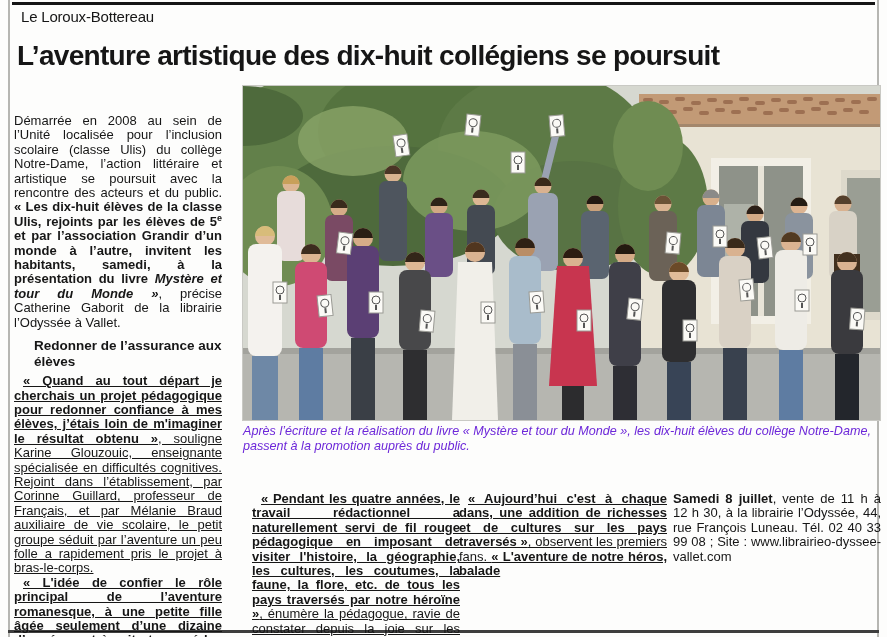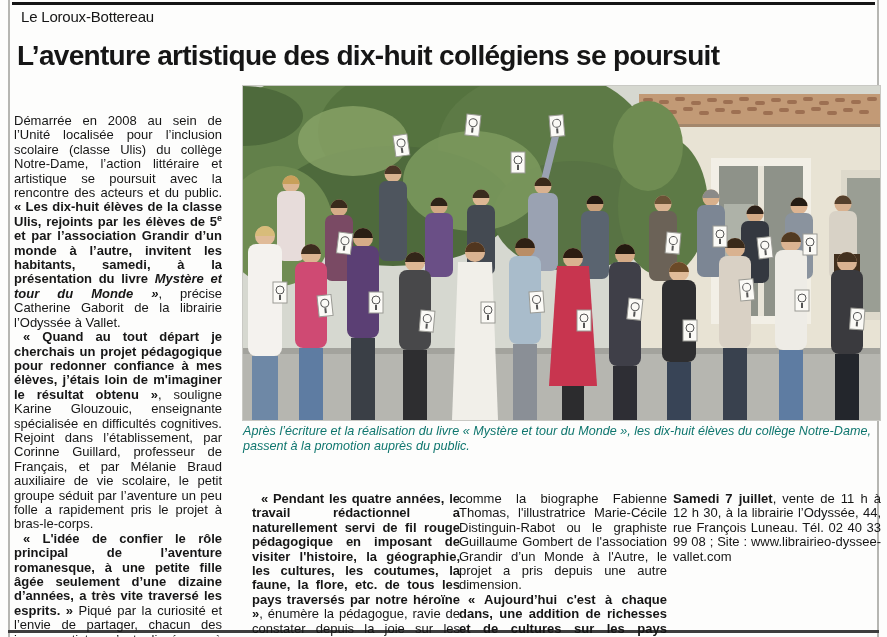--- a/index.html
+++ b/index.html
@@ -12,39 +12,39 @@
   #edge-left{left:8px;}
   #edge-right{left:877px;}
   #top-rule{position:absolute;left:12px;top:2px;width:863px;height:3px;background:#151515;}
   #bottom-rule{position:absolute;left:8px;top:630px;width:871px;height:3px;background:#3e3e3e;}
 
   #kicker{position:absolute;left:21px;top:8px;font-size:15px;font-weight:normal;letter-spacing:-0.2px;}
   #headline{position:absolute;left:17px;top:40px;font-size:28px;font-weight:bold;letter-spacing:-0.7px;white-space:nowrap;}
 
   .body-text{font-size:13px;line-height:14.4px;text-align:justify;margin-top:30px;}
   .body-text p{margin:0;}
-  .body-text p.ind{text-indent:9px;}
+  .body-text p.ind{text-indent:9px;text-decoration:underline;}
   b{font-weight:bold;}
   sup{font-size:9px;line-height:0;}
 
   #left-col{position:absolute;left:14px;top:84px;width:208px;height:546px;overflow:hidden;}
   #left-col .subhead{
     font-weight:bold;font-size:13.5px;line-height:15.5px;
     margin:8px 0 5px;padding-left:20px;text-align:left;text-indent:0;
   }
 
   #photo-frame{
     position:absolute;left:243px;top:86px;width:637px;height:334px;
     background:#cfd2c8;outline:1px solid #c9c9c4;
   }
   #photo-frame svg{display:block;}
 
   #caption{
     position:absolute;left:243px;top:424px;width:637px;
-    font-style:italic;font-size:12.6px;line-height:15px;color:#0f766e;text-align:left;
+    font-style:italic;font-size:12.6px;line-height:15px;color:#6d28d9;text-align:left;
   }
 
   .bcol{position:absolute;top:462px;width:208px;height:169px;overflow:hidden;}
   #col-a{left:252px;}
   #col-b{left:459px;}
   #col-c{left:673px;}
   .agenda{margin-top:14px;}
 </style>
 </head>
 <body>
@@ -52,20 +52,21 @@
 <div class="edge" id="edge-left"></div>
 <div class="edge" id="edge-right"></div>
 <div id="top-rule"></div>
 <div id="bottom-rule"></div>
 
 <div id="kicker">Le Loroux-Bottereau</div>
 <div id="headline">L’aventure artistique des dix-huit collégiens se poursuit</div>
 
 <div id="left-col" class="body-text">
   <p><span>Démarrée en 2008 au sein de l’Unité localisée pour l’inclusion scolaire (classe Ulis) du collège Notre-Dame, l’action littéraire et artistique se poursuit avec la rencontre des acteurs et du public. </span><b><span>« Les dix-huit élèves de la classe Ulis, rejoints par les élèves de 5</span><sup>e</sup><span> et par l’association Grandir d’un monde à l’autre, invitent les habitants, samedi, à la présentation du livre </span><i>Mystère et tour du Monde »</i></b><span>, précise Catherine Gaborit de la librairie l’Odyssée à Vallet.</span></p>
+  <p class="subhead">Redonner de l’assurance aux élèves</p>
   <p class="ind"><b>« Quand au tout départ je cherchais un projet pédagogique pour redonner confiance à mes élèves, j’étais loin de m'imaginer le résultat obtenu »</b><span>, souligne Karine Glouzouic, enseignante spécialisée en difficultés cognitives. Rejoint dans l’établissement, par Corinne Guillard, professeur de Français, et par Mélanie Braud auxiliaire de vie scolaire, le petit groupe séduit par l’aventure un peu folle a rapidement pris le projet à bras-le-corps.</span></p>
   <p class="ind"><b>« L'idée de confier le rôle principal de l’aventure romanesque, à une petite fille âgée seulement d’une dizaine d’années, a très vite traversé les esprits. » </b><span>Piqué par la curiosité et l’envie de partager, chacun des jeunes artistes s’est glissé peu à peu dans la peau d’un globe-trotter.</span></p>
 </div>
 
 <div id="photo-frame">
   <svg width="637" height="334" viewBox="0 0 637 334" xmlns="http://www.w3.org/2000/svg">
 
     <rect x="0" y="0" width="637" height="334" fill="#d6d8d0"></rect>
 
     <g>
@@ -387,19 +388,18 @@
   </svg>
 </div>
 
 <div id="caption">Après l’écriture et la réalisation du livre « Mystère et tour du Monde », les dix-huit élèves du collège Notre-Dame, passent à la promotion auprès du public.</div>
 
 <div id="col-a" class="bcol body-text">
   <p class="ind"><b>« Pendant les quatre années, le travail rédactionnel a naturellement servi de fil rouge pédagogique en imposant de visiter l'histoire, la géographie, les cultures, les coutumes, la faune, la flore, etc. de tous les pays traversés par notre héroïne »</b><span>, énumère la pédagogue, ravie de constater depuis la joie sur les visages et les notes sur les copies. Épaulé par des professionnels,</span></p>
 </div>
 
 <div id="col-b" class="bcol body-text">
-  <p>comme la biographe Fabienne Thomas, l'illustratrice Marie-Cécile Distinguin-Rabot ou le graphiste Guillaume Gombert de l'association Grandir d’un Monde à l'Autre, le projet a pris depuis une autre dimension.</p>
   <p class="ind"><b>« Aujourd’hui c'est à chaque dans, une addition de richesses et de cultures sur les pays traversés »</b><span>, observent les premiers fans. </span><b>« L'aventure de notre héros, balade</b></p>
 </div>
 
 <div id="col-c" class="bcol body-text">
-  <p class="agenda"><b>Samedi 7 juillet</b><span>, vente de 11 h à 12 h 30, à la librairie l’Odyssée, 44, rue François Luneau. Tél. 02 40 33 99 08 ; Site : www.librairieo-dyssee-vallet.com</span></p>
+  <p class="agenda"><b>Samedi 8 juillet</b><span>, vente de 11 h à 12 h 30, à la librairie l’Odyssée, 44, rue François Luneau. Tél. 02 40 33 99 08 ; Site : www.librairieo-dyssee-vallet.com</span></p>
 </div>
 
 </body></html>

